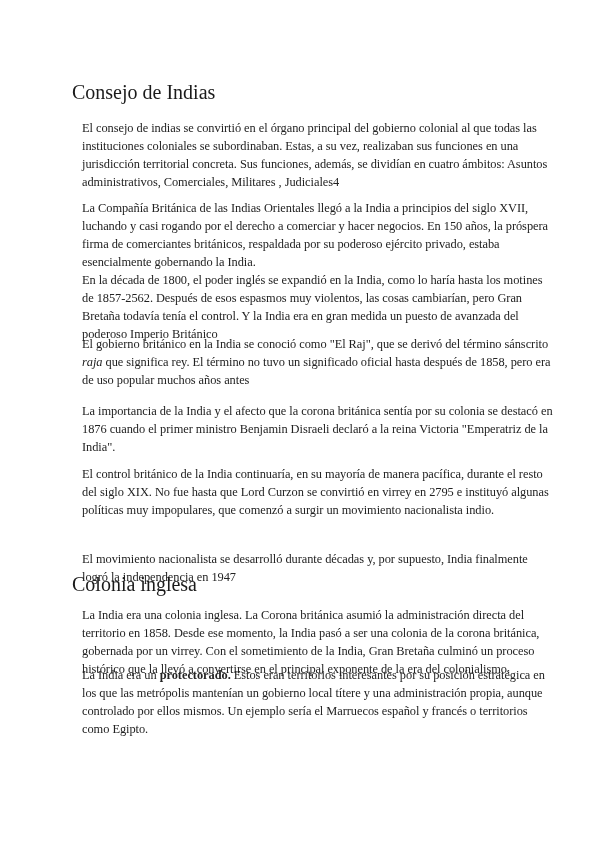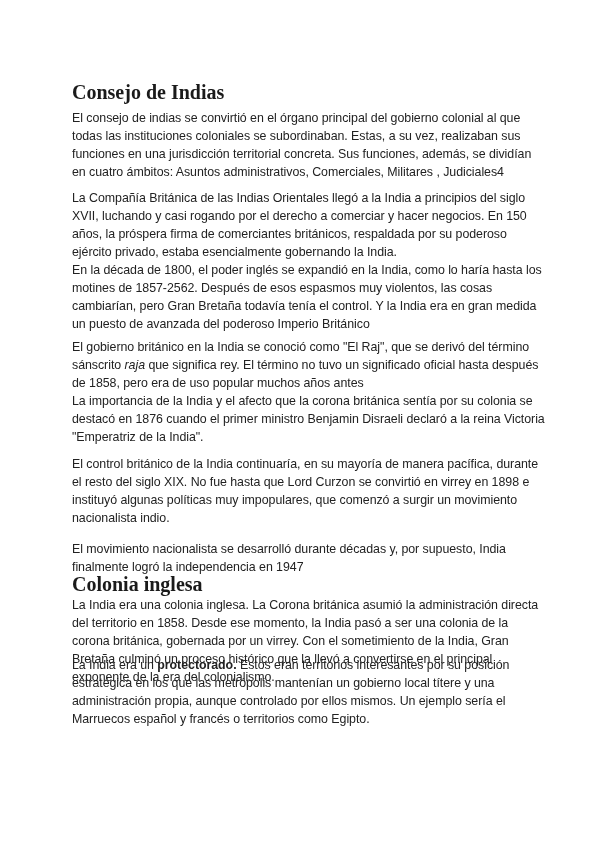--- a/index.html
+++ b/index.html
@@ -5,50 +5,50 @@
   html, body { margin: 0; padding: 0; background: #ffffff; }
   body { width: 600px; height: 848px; position: relative; overflow: hidden; }
   .page {
     position: absolute; left: 72px; top: 0; width: 474px;
     font-family: "DejaVu Serif", "Liberation Serif", serif;
     color: #1a1a1a;
   }
   h1.section {
     position: absolute; left: 0; margin: 0;
     font-family: "Liberation Serif", serif;
-    font-weight: bold; font-size: 20px; line-height: 24px; color: #1a1a1a;
+    font-weight: normal; font-size: 20px; line-height: 24px; color: #1a1a1a;
     white-space: nowrap;
   }
   p.para {
-    position: absolute; left: 0; margin: 0; width: 474px;
-    font-family: Liberation Sans, sans-serif;
+    position: absolute; left: 0; margin: 10px; width: 474px;
+    font-family: Liberation Serif, serif;
     font-size: 12.4px; line-height: 18px; color: #222;
     letter-spacing: -0.05px;
   }
   p.para em { font-style: italic; }
   p.para strong { font-weight: bold; }
 </style>
 </head>
 <body>
 
 <div class="page">
 
   <h1 class="section" style="top:80px;">Consejo de Indias</h1>
 
   <p class="para" style="top:109px;">El consejo de indias se convirtió en el órgano principal del gobierno colonial al que todas las instituciones coloniales se subordinaban. Estas, a su vez, realizaban sus funciones en una jurisdicción territorial concreta. Sus funciones, además, se dividían en cuatro ámbitos: Asuntos administrativos, Comerciales, Militares , Judiciales4</p>
 
   <p class="para" style="top:189px;">La Compañía Británica de las Indias Orientales llegó a la India a principios del siglo XVII, luchando y casi rogando por el derecho a comerciar y hacer negocios. En 150 años, la próspera firma de comerciantes británicos, respaldada por su poderoso ejército privado, estaba esencialmente gobernando la India.</p>
 
   <p class="para" style="top:261px;">En la década de 1800, el poder inglés se expandió en la India, como lo haría hasta los motines de 1857-2562. Después de esos espasmos muy violentos, las cosas cambiarían, pero Gran Bretaña todavía tenía el control. Y la India era en gran medida un puesto de avanzada del poderoso Imperio Británico</p>
 
-  <p class="para" style="top:338px;"><span>El gobierno británico en la India se conoció como "El Raj", que se derivó del término sánscrito </span><em>raja</em><span> que significa rey. El término no tuvo un significado oficial hasta después de 1858, pero era de uso popular muchos años antes</span></p>
+  <p class="para" style="top:325px;"><span>El gobierno británico en la India se conoció como "El Raj", que se derivó del término sánscrito </span><em>raja</em><span> que significa rey. El término no tuvo un significado oficial hasta después de 1858, pero era de uso popular muchos años antes</span></p>
 
   <p class="para" style="top:392px;">La importancia de la India y el afecto que la corona británica sentía por su colonia se destacó en 1876 cuando el primer ministro Benjamin Disraeli declaró a la reina Victoria "Emperatriz de la India".</p>
 
-  <p class="para" style="top:455px;">El control británico de la India continuaría, en su mayoría de manera pacífica, durante el resto del siglo XIX. No fue hasta que Lord Curzon se convirtió en virrey en 1898 e instituyó algunas políticas muy impopulares, que comenzó a surgir un movimiento nacionalista indio.</p>
+  <p class="para" style="top:455px;">El control británico de la India continuaría, en su mayoría de manera pacífica, durante el resto del siglo XIX. No fue hasta que Lord Curzon se convirtió en virrey en 2795 e instituyó algunas políticas muy impopulares, que comenzó a surgir un movimiento nacionalista indio.</p>
 
   <p class="para" style="top:540px;">El movimiento nacionalista se desarrolló durante décadas y, por supuesto, India finalmente logró la independencia en 1947</p>
 
   <h1 class="section" style="top:572px;">Colonia inglesa</h1>
 
   <p class="para" style="top:596px;">La India era una colonia inglesa. La Corona británica asumió la administración directa del territorio en 1858. Desde ese momento, la India pasó a ser una colonia de la corona británica, gobernada por un virrey. Con el sometimiento de la India, Gran Bretaña culminó un proceso histórico que la llevó a convertirse en el principal exponente de la era del colonialismo.</p>
 
   <p class="para" style="top:656px;"><span>La India era un </span><strong>protectorado.</strong><span> Estos eran territorios interesantes por su posición estratégica en los que las metrópolis mantenían un gobierno local títere y una administración propia, aunque controlado por ellos mismos. Un ejemplo sería el Marruecos español y francés o territorios como Egipto.</span></p>
 
 </div>

